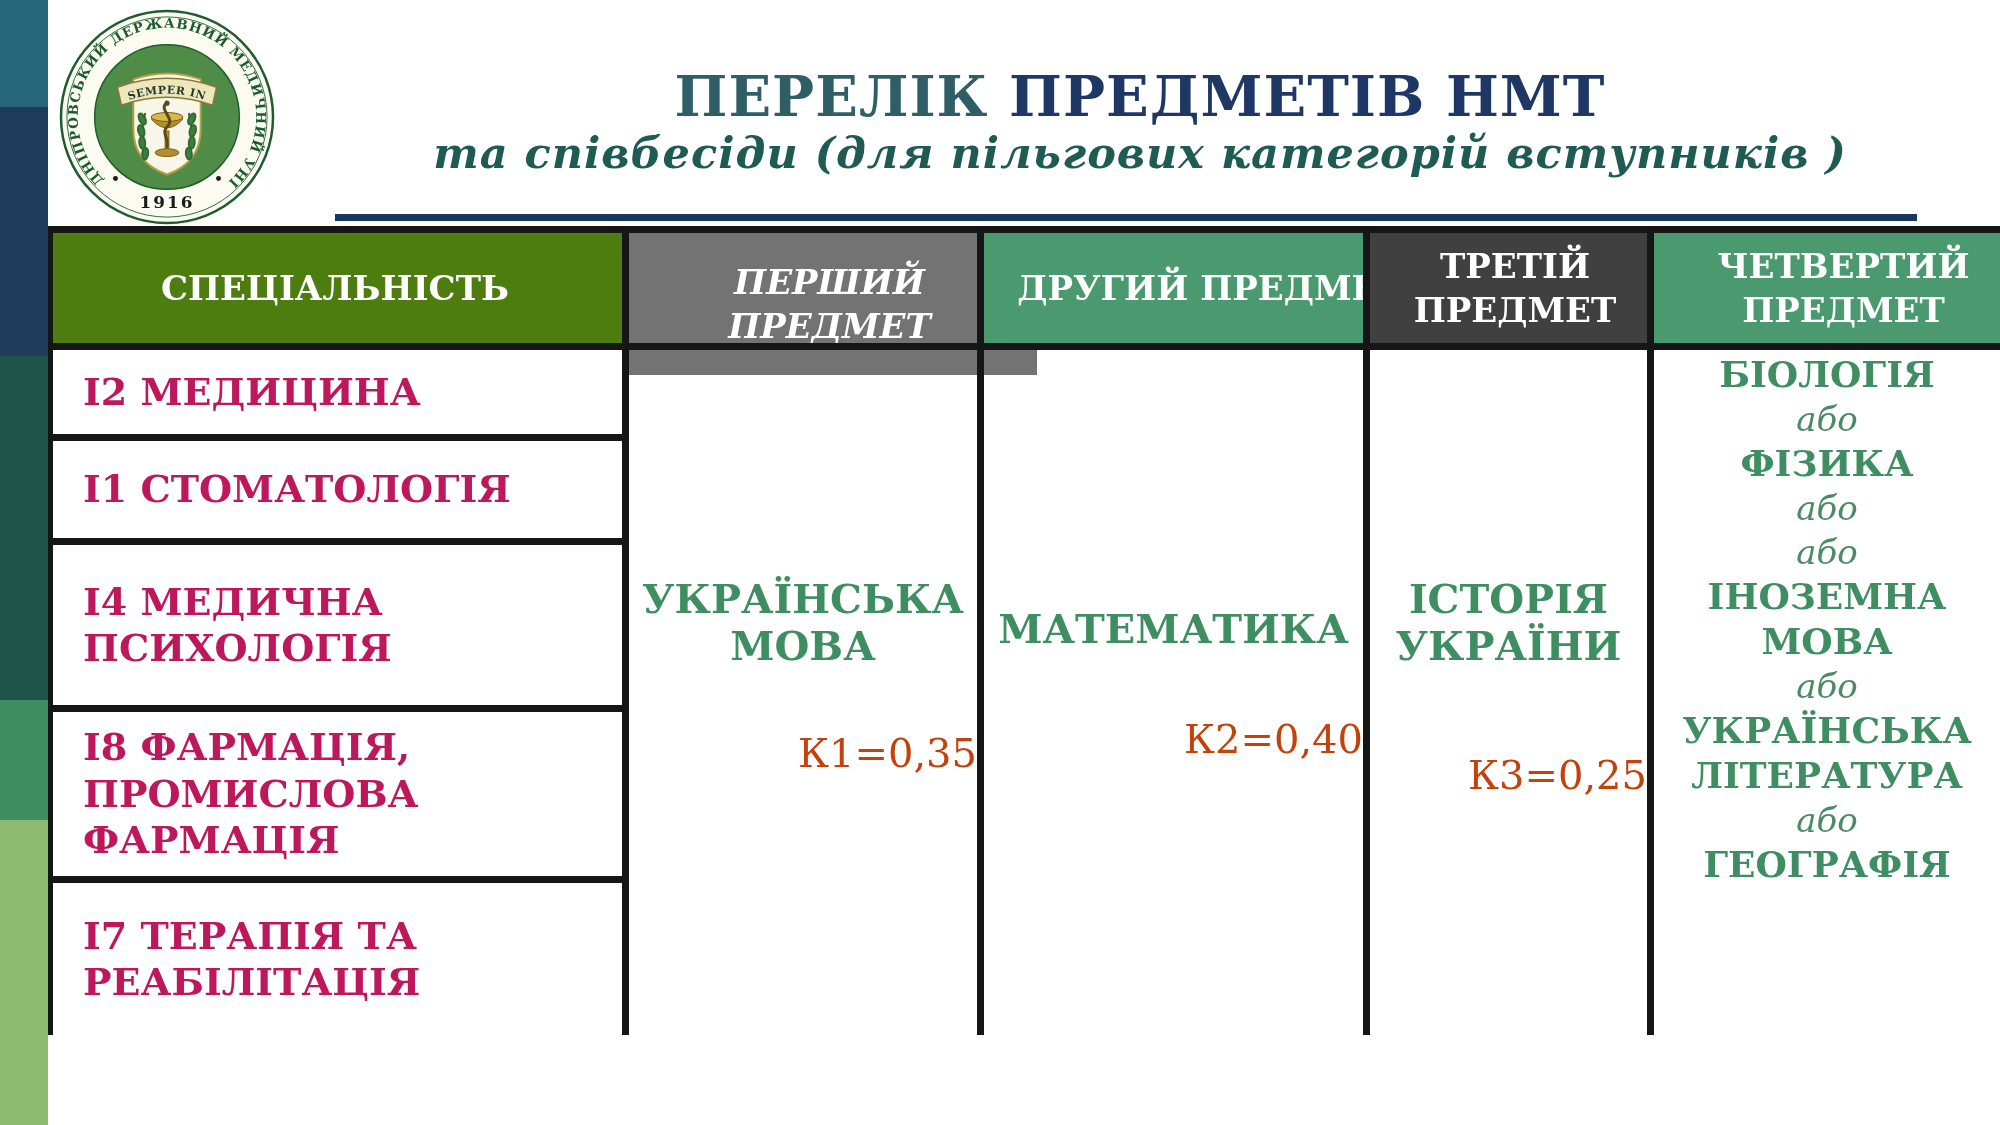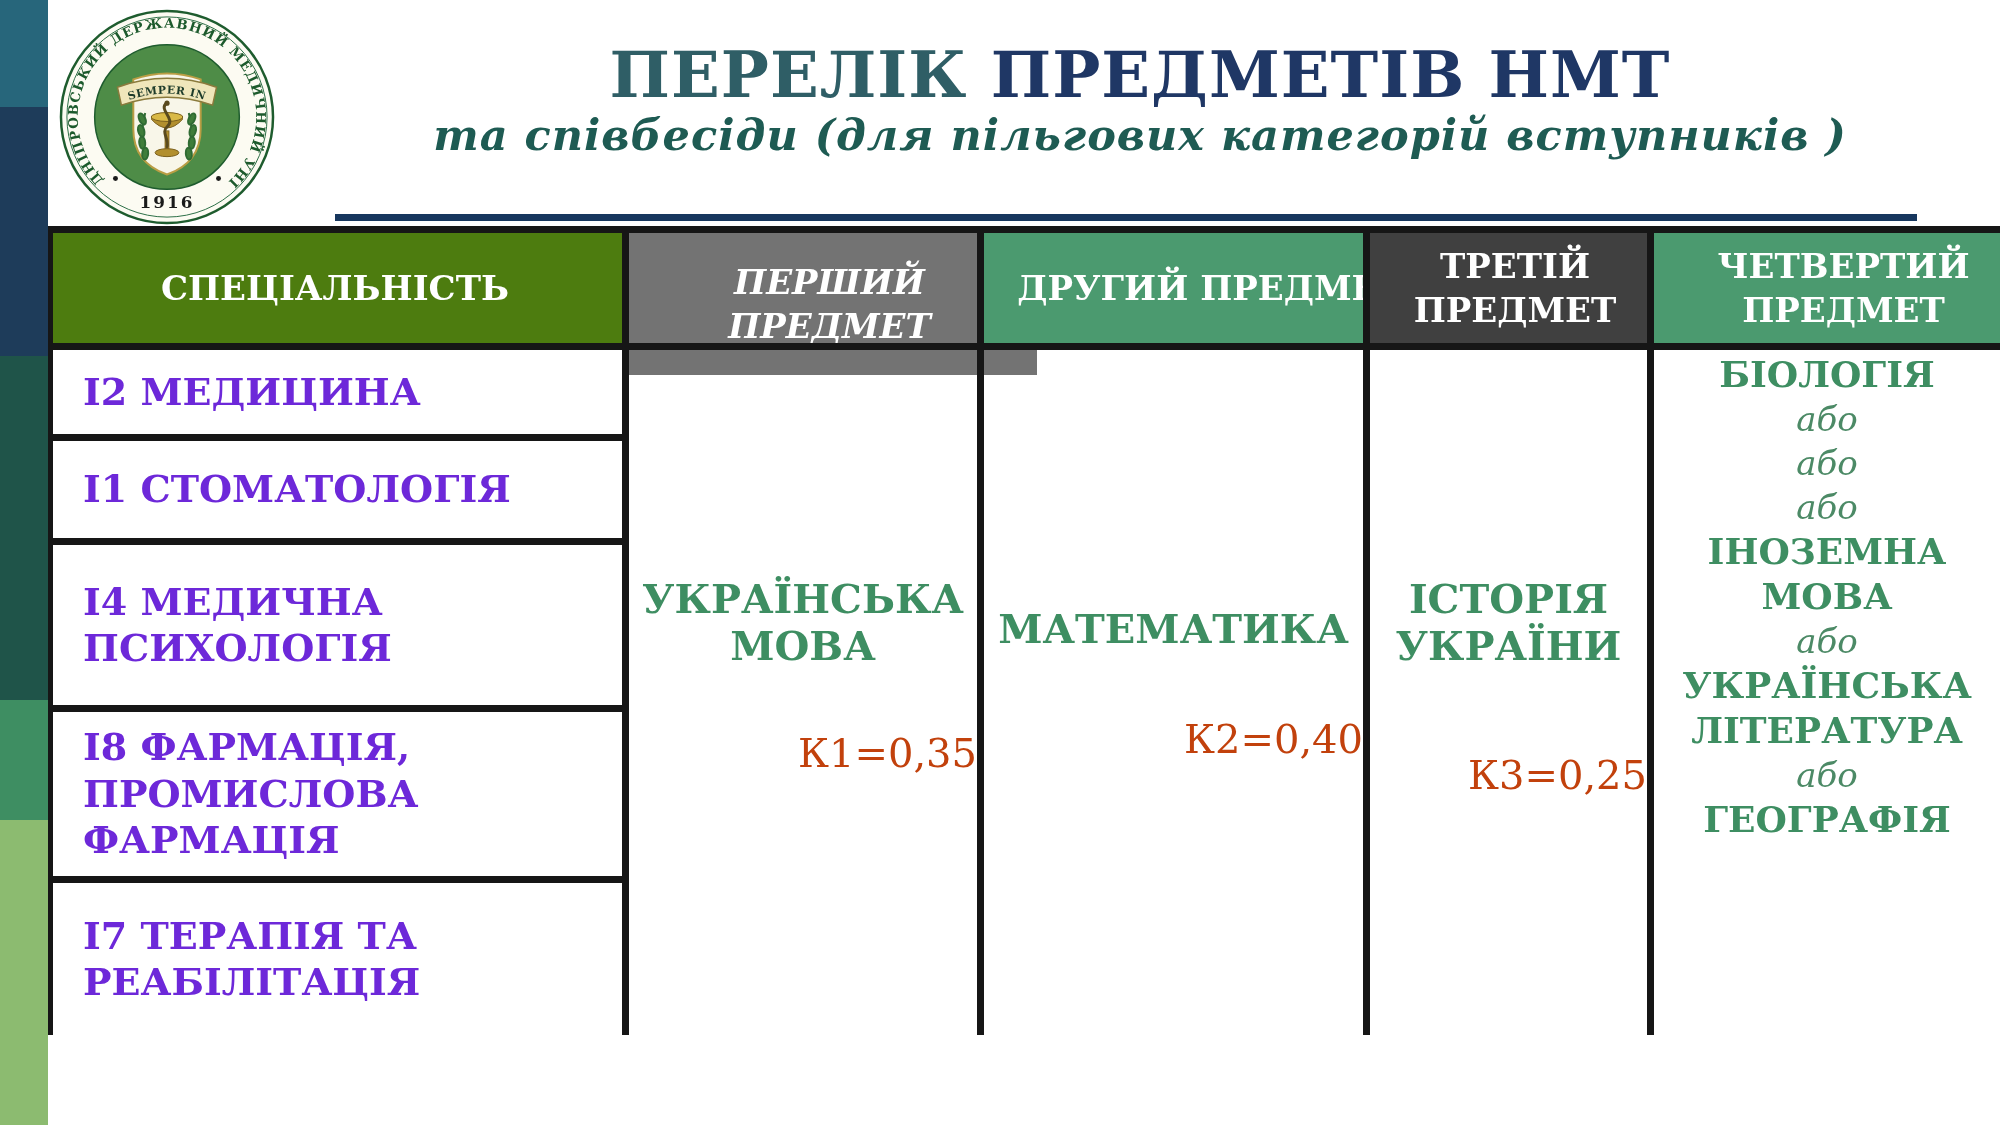--- a/index.html
+++ b/index.html
@@ -5,30 +5,30 @@
   html,body{margin:0;padding:0;background:#ffffff;}
   .slide{position:relative;width:2000px;height:1125px;background:#ffffff;overflow:hidden;
          font-family:"DejaVu Serif","Liberation Serif",serif;}
   .abs{position:absolute;}
   
   .stripe{position:absolute;left:0;width:48px;}
   
   .hdrcell{position:absolute;top:233px;height:110px;display:flex;align-items:center;justify-content:center;
            text-align:center;color:#ffffff;font-weight:bold;font-size:34px;line-height:1.3;}
   .line{position:absolute;background:#161616;}
-  .spec{position:absolute;display:flex;align-items:center;color:#6d28d9;font-weight:bold;
+  .spec{position:absolute;display:flex;align-items:center;color:#be185d;font-weight:bold;
         font-size:38px;line-height:1.22;padding-left:30px;box-sizing:border-box;}
   .spec .inner{width:480px;}
   .subjname{position:absolute;text-align:center;color:#3E8E62;font-weight:bold;font-size:40px;line-height:1.18;}
   .coef{position:absolute;text-align:right;color:#c2410c;font-weight:normal;font-size:40px;}
   .orlist{position:absolute;display:flex;flex-direction:column;text-align:center;}
   .orlist .sub{font-weight:bold;color:#3E8E62;font-size:36px;line-height:45px;width:312px;margin:0 auto;}
   .orlist .or{font-style:italic;color:#4C8A66;font-size:34px;line-height:44px;}
   .titleblock{position:absolute;left:280px;top:40px;width:1720px;text-align:center;}
-  .title{font-size:64px;font-weight:bold;letter-spacing:1px;line-height:1.1;}
+  .title{font-size:56px;font-weight:bold;letter-spacing:1px;line-height:1.1;margin-top:26px;}
   .title .t1{color:#2F5E66;}
   .title .t2{color:#1F3765;}
   .subtitle{font-size:43px;font-weight:bold;font-style:italic;color:#1E5B53;letter-spacing:1px;}
 </style>
 </head>
 <body>
 
 <div class="slide">
 
   <div class="stripe" style="top:0;height:107px;background:#27667B;"></div>
@@ -140,20 +140,21 @@
 
   <div class="subjname" style="left:984px;top:605px;width:379px;">МАТЕМАТИКА</div>
   <div class="coef" style="left:984px;top:716px;width:379px;">К2=0,40</div>
 
   <div class="subjname" style="left:1370px;top:575px;width:277px;"><span style="display:inline-block;max-width:250px;">ІСТОРІЯ УКРАЇНИ</span></div>
   <div class="coef" style="left:1370px;top:752px;width:277px;">К3=0,25</div>
 
   <div class="orlist" style="left:1654px;top:352px;width:346px;">
     <div class="sub">БІОЛОГІЯ</div>
     <div class="or">або</div>
+    <div class="sub">ФІЗИКА</div>
     <div class="or">або</div>
     <div class="or">або</div>
     <div class="sub">ІНОЗЕМНА МОВА</div>
     <div class="or">або</div>
     <div class="sub">УКРАЇНСЬКА ЛІТЕРАТУРА</div>
     <div class="or">або</div>
     <div class="sub">ГЕОГРАФІЯ</div>
   </div>
 
 </div>

